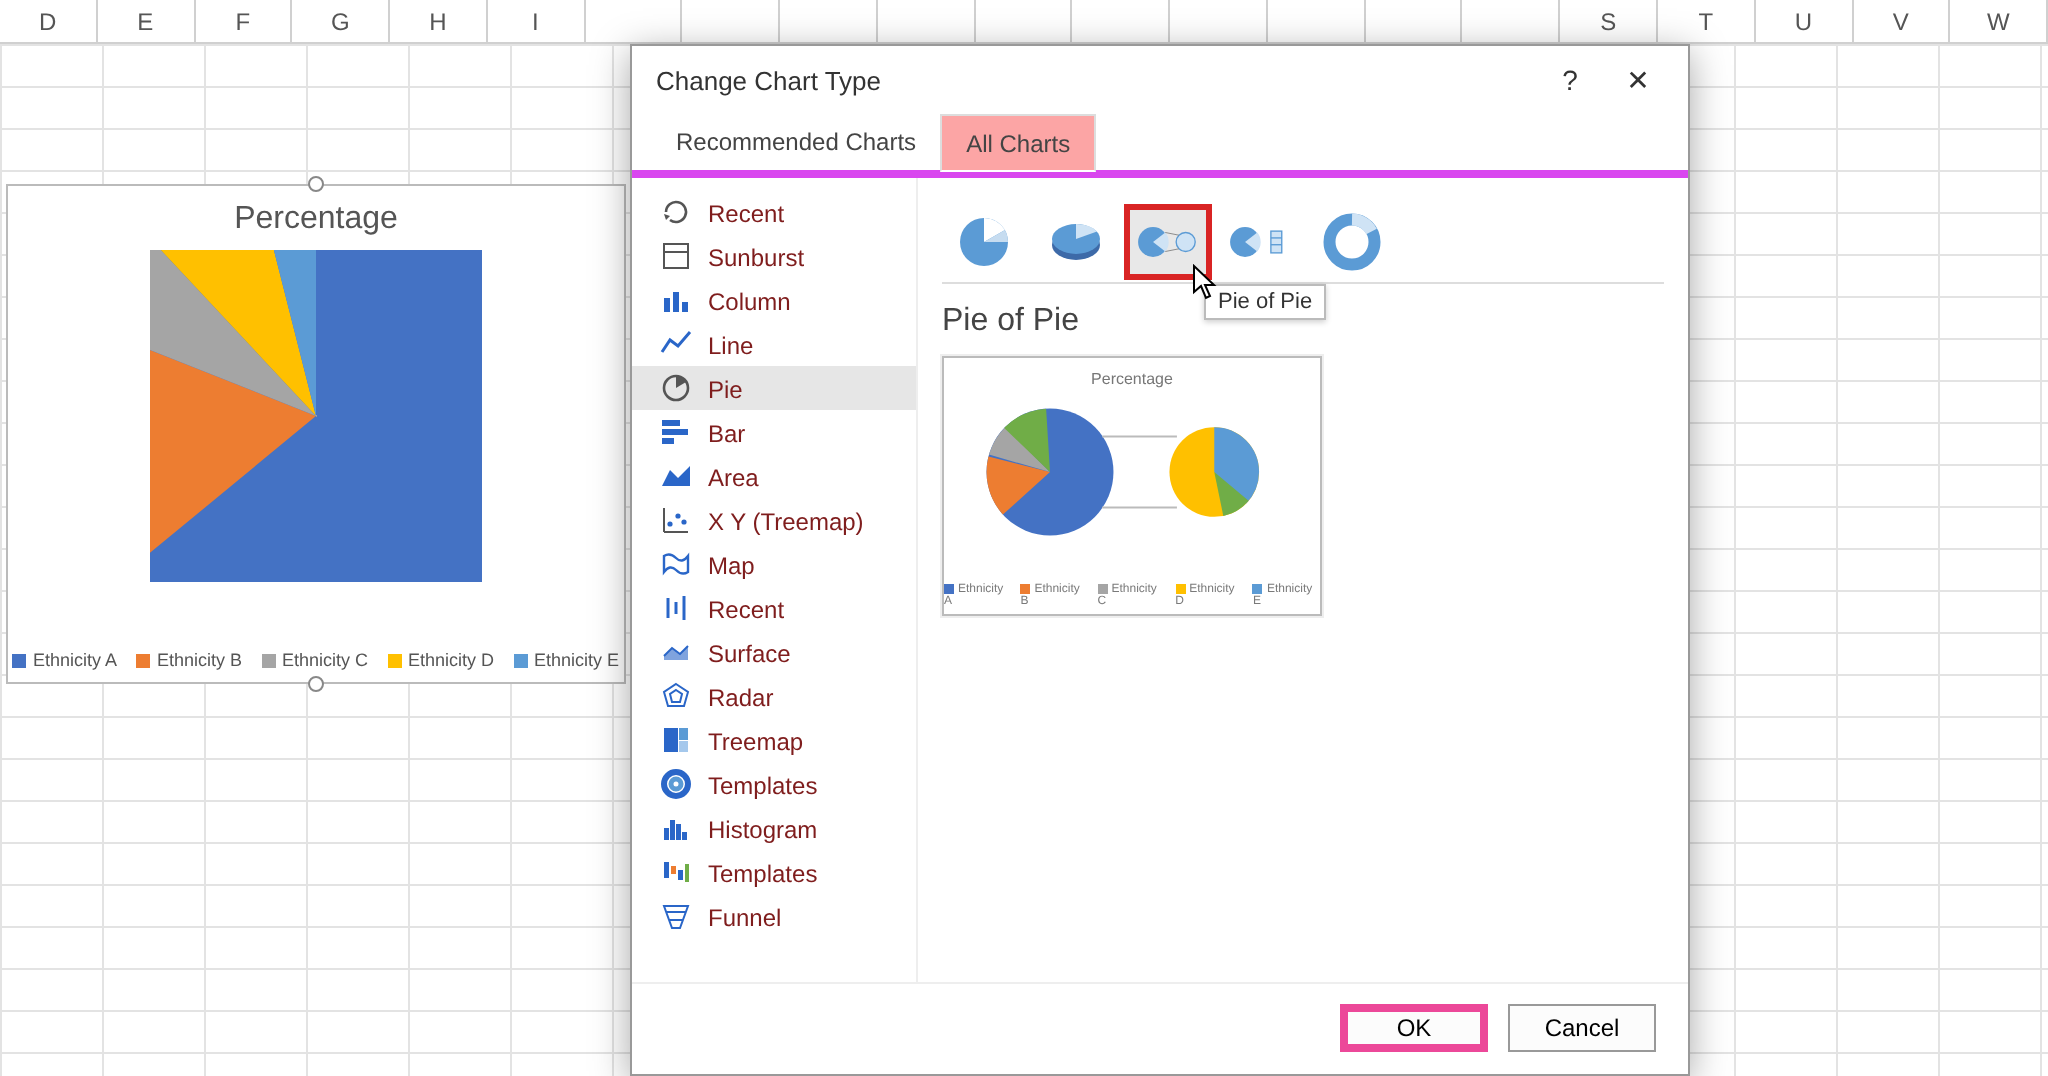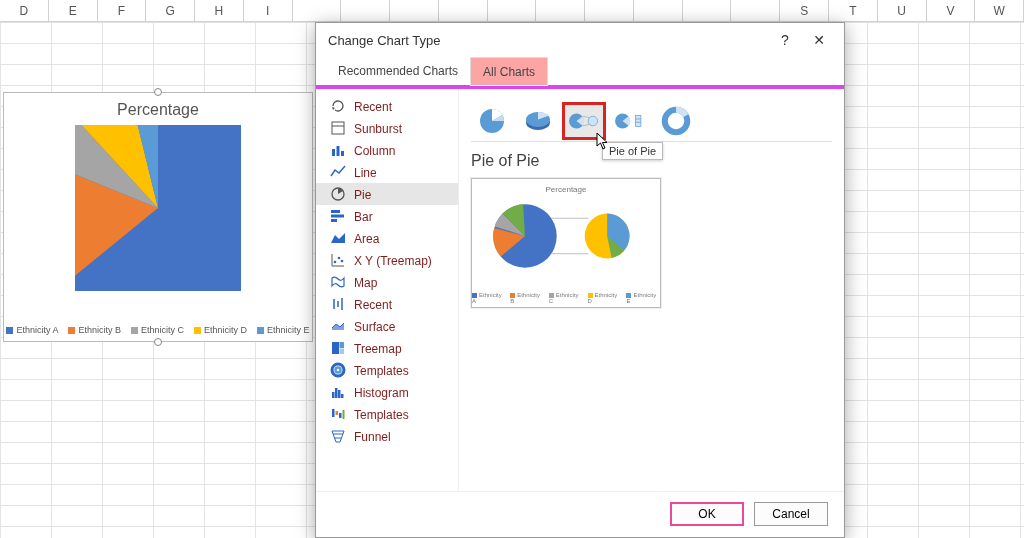--- a/index.html
+++ b/index.html
@@ -163,21 +163,21 @@
     display:flex;justify-content:flex-end;gap:10px;
     padding:10px 16px;
     border-top:1px solid #eee;
   }
   .footer button {
     min-width:74px;height:24px;
     font-size:12px;
     background:#fcfcfc;border:1px solid #999;
     cursor:default;
   }
-  .footer button.primary{border:2px solid #ec4899;}
+  .footer button.primary{border:4px solid #ec4899;}
   
 </style>
 </head>
 <body>
 
 <div class="sheet">
   <div class="col-headers" id="colhdrs">
       <div>D</div>
       <div>E</div>
       <div>F</div>
@@ -349,20 +349,29 @@
           <span>Recent</span>
         </div>
         <div class="cat">
           <span class="ic">
             <svg viewBox="0 0 16 16">
               <path d="M2 10 L6 6 L10 9 L14 5 L14 12 L2 12 Z" fill="#2a66c8" opacity="0.6"></path>
               <path d="M2 10 L6 6 L10 9 L14 5" fill="none" stroke="#2a66c8"></path>
             </svg>
           </span>
           <span>Surface</span>
+        </div>
+        <div class="cat">
+          <span class="ic">
+            <svg viewBox="0 0 16 16">
+              <polygon points="8,2 14,6 12,13 4,13 2,6" fill="none" stroke="#2a66c8"></polygon>
+              <polygon points="8,5 11,7 10,11 6,11 5,7" fill="none" stroke="#2a66c8"></polygon>
+            </svg>
+          </span>
+          <span>Radar</span>
         </div>
         <div class="cat">
           <span class="ic">
             <svg viewBox="0 0 16 16">
               <rect x="2" y="2" width="7" height="12" fill="#2a66c8"></rect>
               <rect x="9.5" y="2" width="4.5" height="6" fill="#5b9bd5"></rect>
               <rect x="9.5" y="8.5" width="4.5" height="5.5" fill="#a5c8ec"></rect>
             </svg>
           </span>
           <span>Treemap</span>

